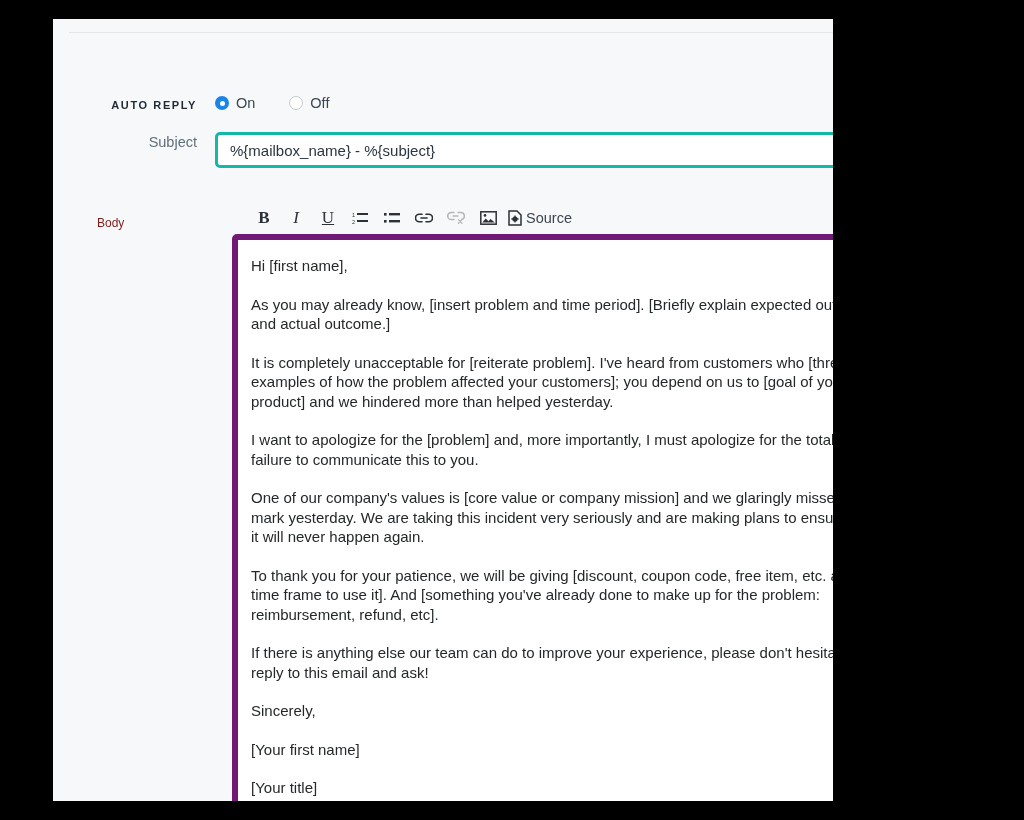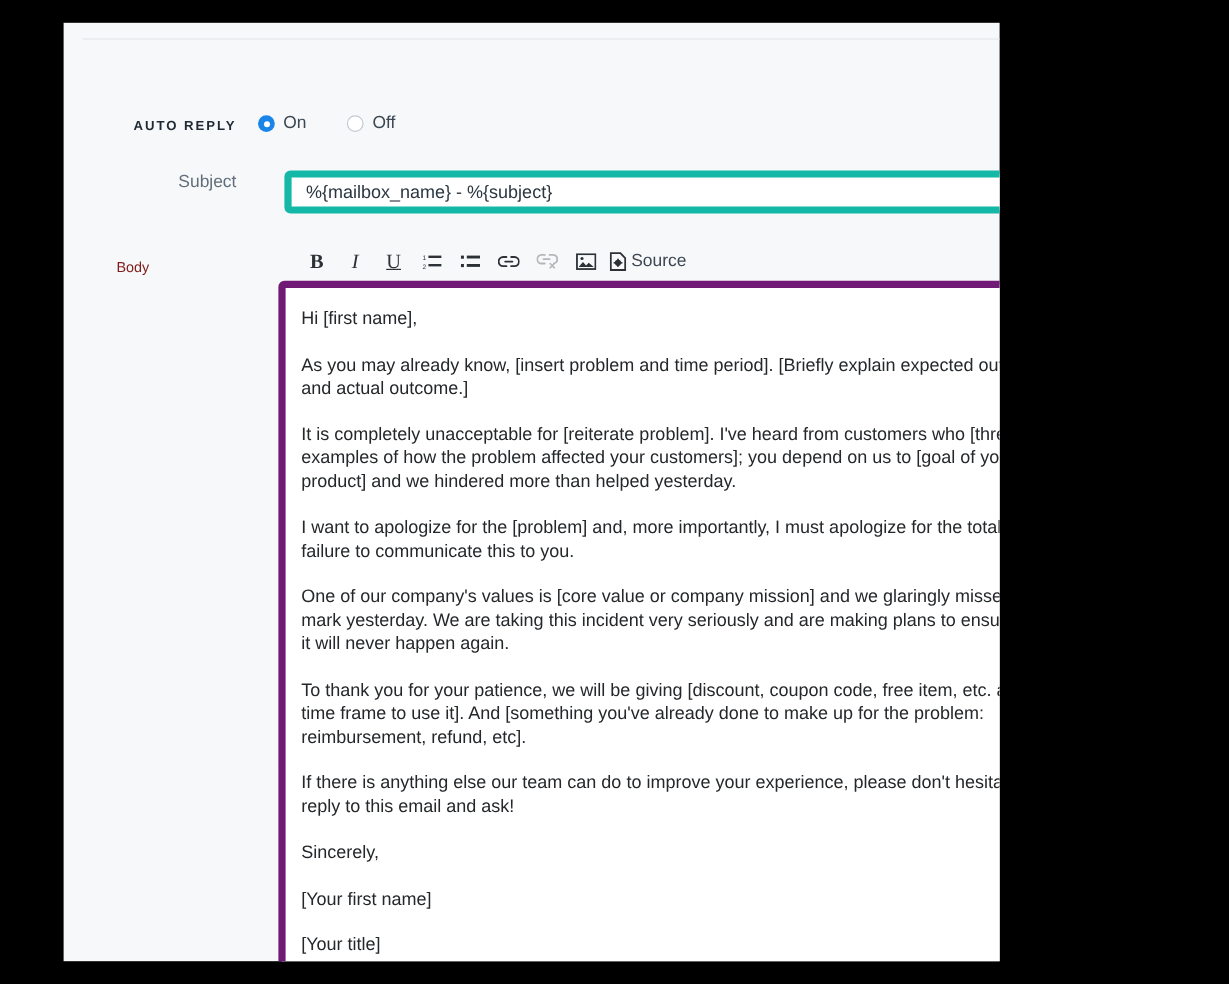--- a/index.html
+++ b/index.html
@@ -102,26 +102,26 @@
     border-radius: 50%;
     background: #ffffff;
   }
   .radio-text {
     font-size: 14.5px;
     color: #3c4752;
     line-height: 16px;
   }
 
   
-  .subject-row { left: 44px; top: 123px; gap: 22px; }
+  .subject-row { left: 44px; top: 113px; }
 
   .subject-input {
     width: 646px;
     height: 36px;
-    border: 6px solid #14b8a6;
+    border: 3px solid #14b8a6;
     border-radius: 5px;
     background: #ffffff;
     font-family: "Liberation Sans", sans-serif;
     font-size: 15px;
     color: #2b3640;
     padding: 0 12px;
     outline: none;
   }
 
   .insert-var {

